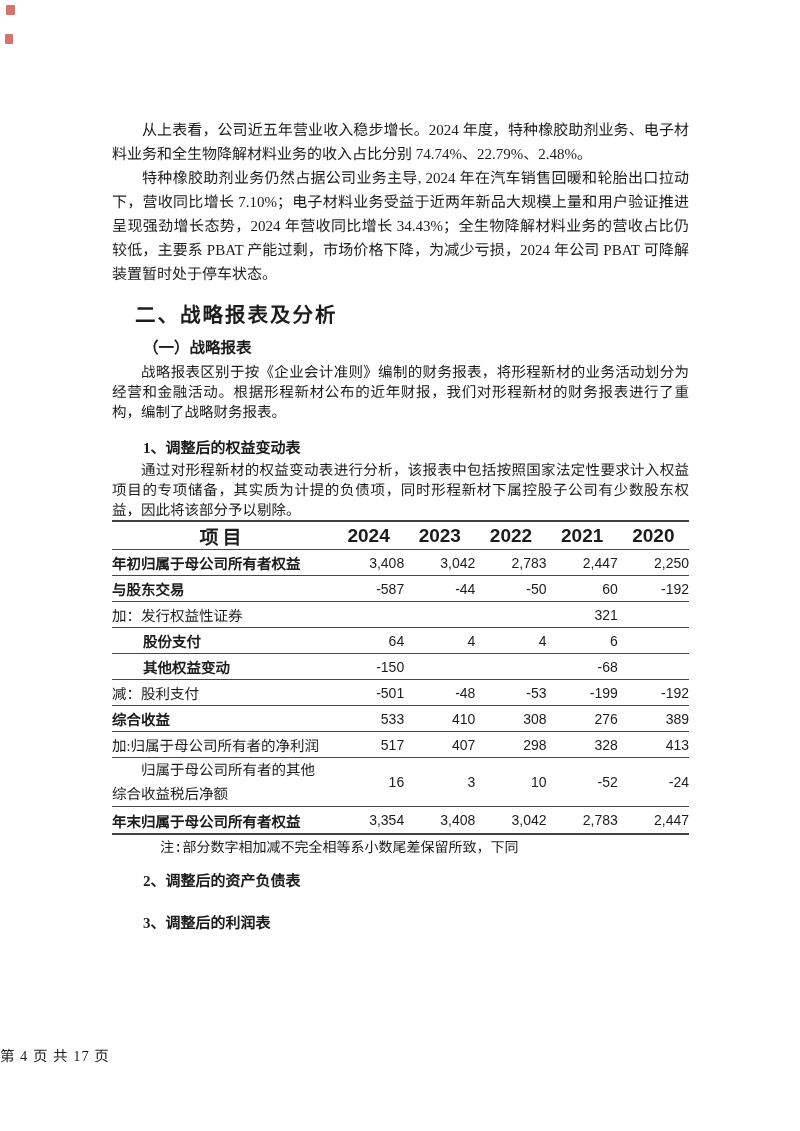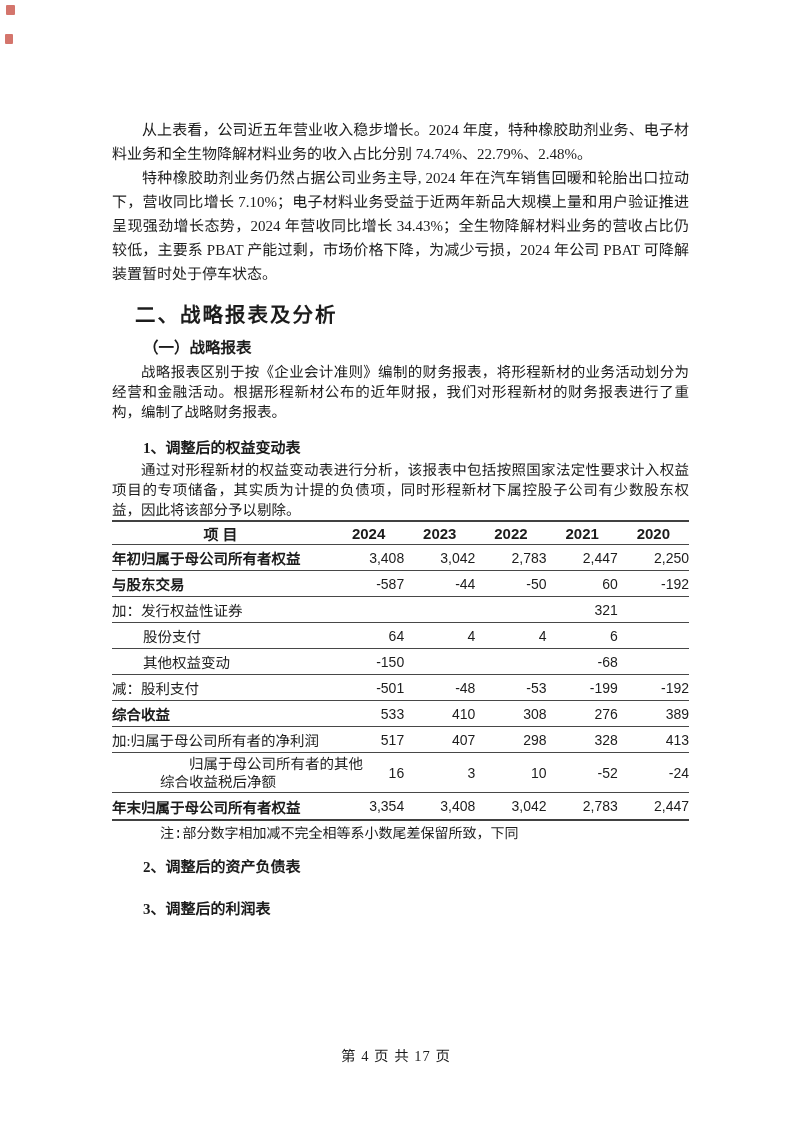--- a/index.html
+++ b/index.html
@@ -32,38 +32,38 @@
     width:577px;margin-top:0;
     border-collapse:collapse;table-layout:fixed;
     border-top:2.5px solid #414141;
     border-bottom:1px solid #414141;
   }
   table.equity th, table.equity td{
     border-bottom:1px solid #474747;
     vertical-align:middle;
     padding:0;
   }
-  table.equity thead th{height:22px;font-size:15px;}
+  table.equity thead th{height:22px;font-size:19px;}
   th.c-item{width:221px;text-align:center;font-family:"Liberation Serif",serif;letter-spacing:4px;}
   th.c-year{text-align:center;font-family:"Liberation Sans",sans-serif;}
   table.equity td{height:25px;}
   td.label{text-align:left;font-size:14.5px;padding-left:3px;font-family:"Liberation Serif",serif;}
   td.label.bold{font-weight:bold;}
-  td.label.indent{padding-left:31px;}
+  td.label.indent{padding-left:31px;font-weight:bold;}
   td.num{font-family:"Liberation Sans",sans-serif;font-size:14px;text-align:right;padding-right:2px;}
   tr.tall td{height:39px;}
   table.equity tbody tr:last-child td{height:26px;border-bottom:2px solid #414141;}
-  .wraplbl{width:214px;text-indent:29px;line-height:18px;margin-left:48px;}
+  .wraplbl{width:214px;text-indent:29px;line-height:24px;}
   tbody tr:last-child td.label{font-weight:bold;}
 
   .note{margin:4px 0 0 48px;font-size:14px;line-height:18px;text-indent:0;font-family:Liberation Mono, monospace;}
 
   .footer{
     position:absolute;left:0;top:1046px;width:792px;
-    text-align:center;font-size:14.5px;line-height:20px;
+    text-align:left;font-size:14.5px;line-height:20px;
     font-family:"Liberation Serif",serif;letter-spacing:1px;
   }
 </style>
 </head>
 <body>
 
 <div class="page">
 
   <div class="stamp s1"></div>
   <div class="stamp s2"></div>

